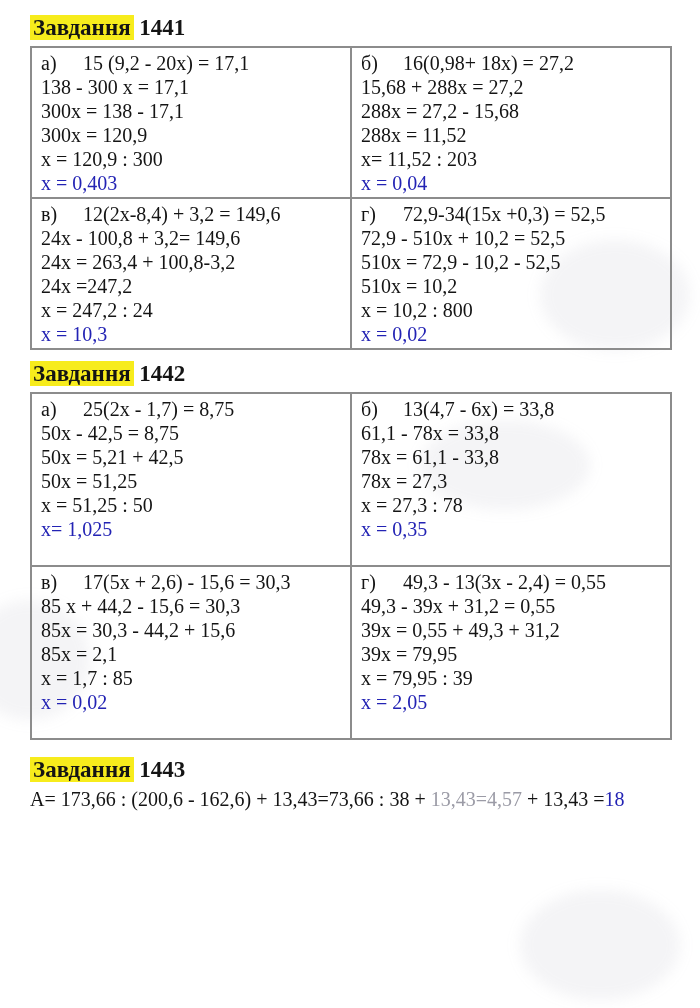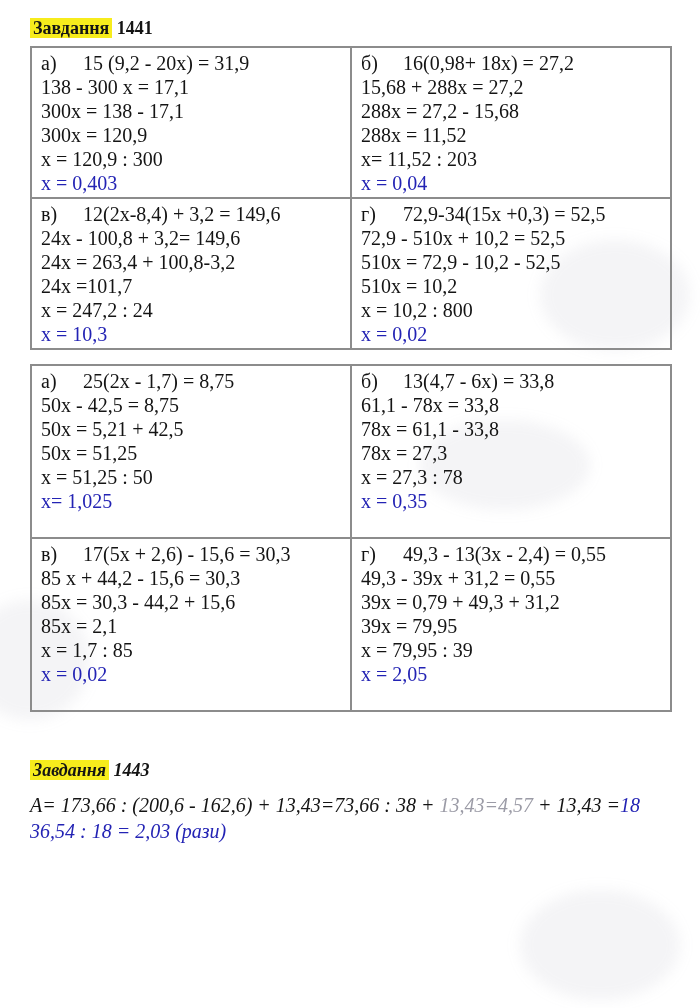--- a/index.html
+++ b/index.html
@@ -5,21 +5,21 @@
   html,body{margin:0;padding:0;}
   .page{
     position:relative;
     width:700px;height:1008px;
     background:#ffffff;
     font-family:"Liberation Serif", serif;
     color:var(--text,#141414);
     overflow:hidden;
   }
   .task-block{position:absolute;left:30px;width:648px;}
-  .task-header{font-size:18px;font-weight:bold;line-height:28px;white-space:nowrap;}
+  .task-header{font-size:23px;font-weight:bold;line-height:28px;white-space:nowrap;}
   .hl{background:var(--yellow,#f7ec1c);padding:0 3px;}
   table.sol{
     margin-top:4px;
     width:642px;
     border-collapse:collapse;
     table-layout:fixed;
   }
   table.sol, table.sol td{border:2px solid var(--border,#8c8c8c);}
   table.sol td{
     width:50%;
@@ -53,59 +53,63 @@
 
   <div class="task-block" style="top:14px;">
     <div class="task-header">
       <span class="hl">Завдання</span>
       <span>1441</span>
     </div>
     <table class="sol t1441">
       <tbody>
           <tr>
         <td>
-          <div class="line"><span class="lbl">а)</span><span>15 (9,2 - 20x) = 31,9</span></div>
+          <div class="line"><span class="lbl">а)</span><span>15 (9,2 - 20x) = 17,1</span></div>
           <div class="line">138 - 300 x = 17,1</div>
           <div class="line">300x = 138 - 17,1</div>
           <div class="line">300x = 120,9</div>
           <div class="line">x = 120,9 : 300</div>
           <div class="line answer">x = 0,403</div>
         </td>
         <td>
           <div class="line"><span class="lbl">б)</span><span>16(0,98+ 18x) = 27,2</span></div>
           <div class="line">15,68 + 288x = 27,2</div>
           <div class="line">288x = 27,2 - 15,68</div>
           <div class="line">288x = 11,52</div>
           <div class="line">x= 11,52 : 203</div>
           <div class="line answer">x = 0,04</div>
         </td>
       </tr>
       <tr>
         <td>
           <div class="line"><span class="lbl">в)</span><span>12(2x-8,4) + 3,2 = 149,6</span></div>
           <div class="line">24x - 100,8 + 3,2= 149,6</div>
           <div class="line">24x = 263,4 + 100,8-3,2</div>
-          <div class="line">24x =101,7</div>
+          <div class="line">24x =247,2</div>
           <div class="line">x = 247,2 : 24</div>
           <div class="line answer">x = 10,3</div>
         </td>
         <td>
           <div class="line"><span class="lbl">г)</span><span>72,9-34(15x +0,3) = 52,5</span></div>
           <div class="line">72,9 - 510x + 10,2 = 52,5</div>
           <div class="line">510x = 72,9 - 10,2 - 52,5</div>
           <div class="line">510x = 10,2</div>
           <div class="line">x = 10,2 : 800</div>
           <div class="line answer">x = 0,02</div>
         </td>
       </tr>
     </tbody>
       </table>
   </div>
 
   <div class="task-block" style="top:360px;">
+    <div class="task-header">
+      <span class="hl">Завдання</span>
+      <span>1442</span>
+    </div>
     <table class="sol t1442">
       <tbody>
           <tr>
         <td>
           <div class="line"><span class="lbl">а)</span><span>25(2x - 1,7) = 8,75</span></div>
           <div class="line">50x - 42,5 = 8,75</div>
           <div class="line">50x = 5,21 + 42,5</div>
           <div class="line">50x = 51,25</div>
           <div class="line">x = 51,25 : 50</div>
           <div class="line answer">x= 1,025</div>
@@ -124,32 +128,31 @@
           <div class="line"><span class="lbl">в)</span><span>17(5x + 2,6) - 15,6 = 30,3</span></div>
           <div class="line">85 x + 44,2 - 15,6 = 30,3</div>
           <div class="line">85x = 30,3 - 44,2 + 15,6</div>
           <div class="line">85x = 2,1</div>
           <div class="line">x = 1,7 : 85</div>
           <div class="line answer">x = 0,02</div>
         </td>
         <td>
           <div class="line"><span class="lbl">г)</span><span>49,3 - 13(3x - 2,4) = 0,55</span></div>
           <div class="line">49,3 - 39x + 31,2 = 0,55</div>
-          <div class="line">39x = 0,79 + 49,3 + 31,2</div>
+          <div class="line">39x = 0,55 + 49,3 + 31,2</div>
           <div class="line">39x = 79,95</div>
           <div class="line">x = 79,95 : 39</div>
           <div class="line answer">x = 2,05</div>
         </td>
       </tr>
     </tbody>
       </table>
   </div>
 
-  <div class="task-block sec1443" style="top:756px;font-style:italic;">
+  <div class="task-block sec1443" style="top:756px;">
     <div class="task-header">
       <span class="hl">Завдання</span>
       <span>1443</span>
     </div>
-    <div class="line" style="margin-top:8px;"><span>А= 173,66 : (200,6 - 162,6) + 13,43=73,66 : 38 + </span><span class="faded">13,43=4,57</span><span> + 13,43 =</span><span class="answer">18</span></div>
-    <div class="line answer">36,54 : 18 = 2,03 (рази)</div>
+    <div class="line" style="margin-top:2px;"><span>А= 173,66 : (200,6 - 162,6) + 13,43=73,66 : 38 + </span><span class="faded">13,43=4,57</span><span> + 13,43 =</span><span class="answer">18</span></div>
   </div>
 
 </div>
 
 </body></html>

